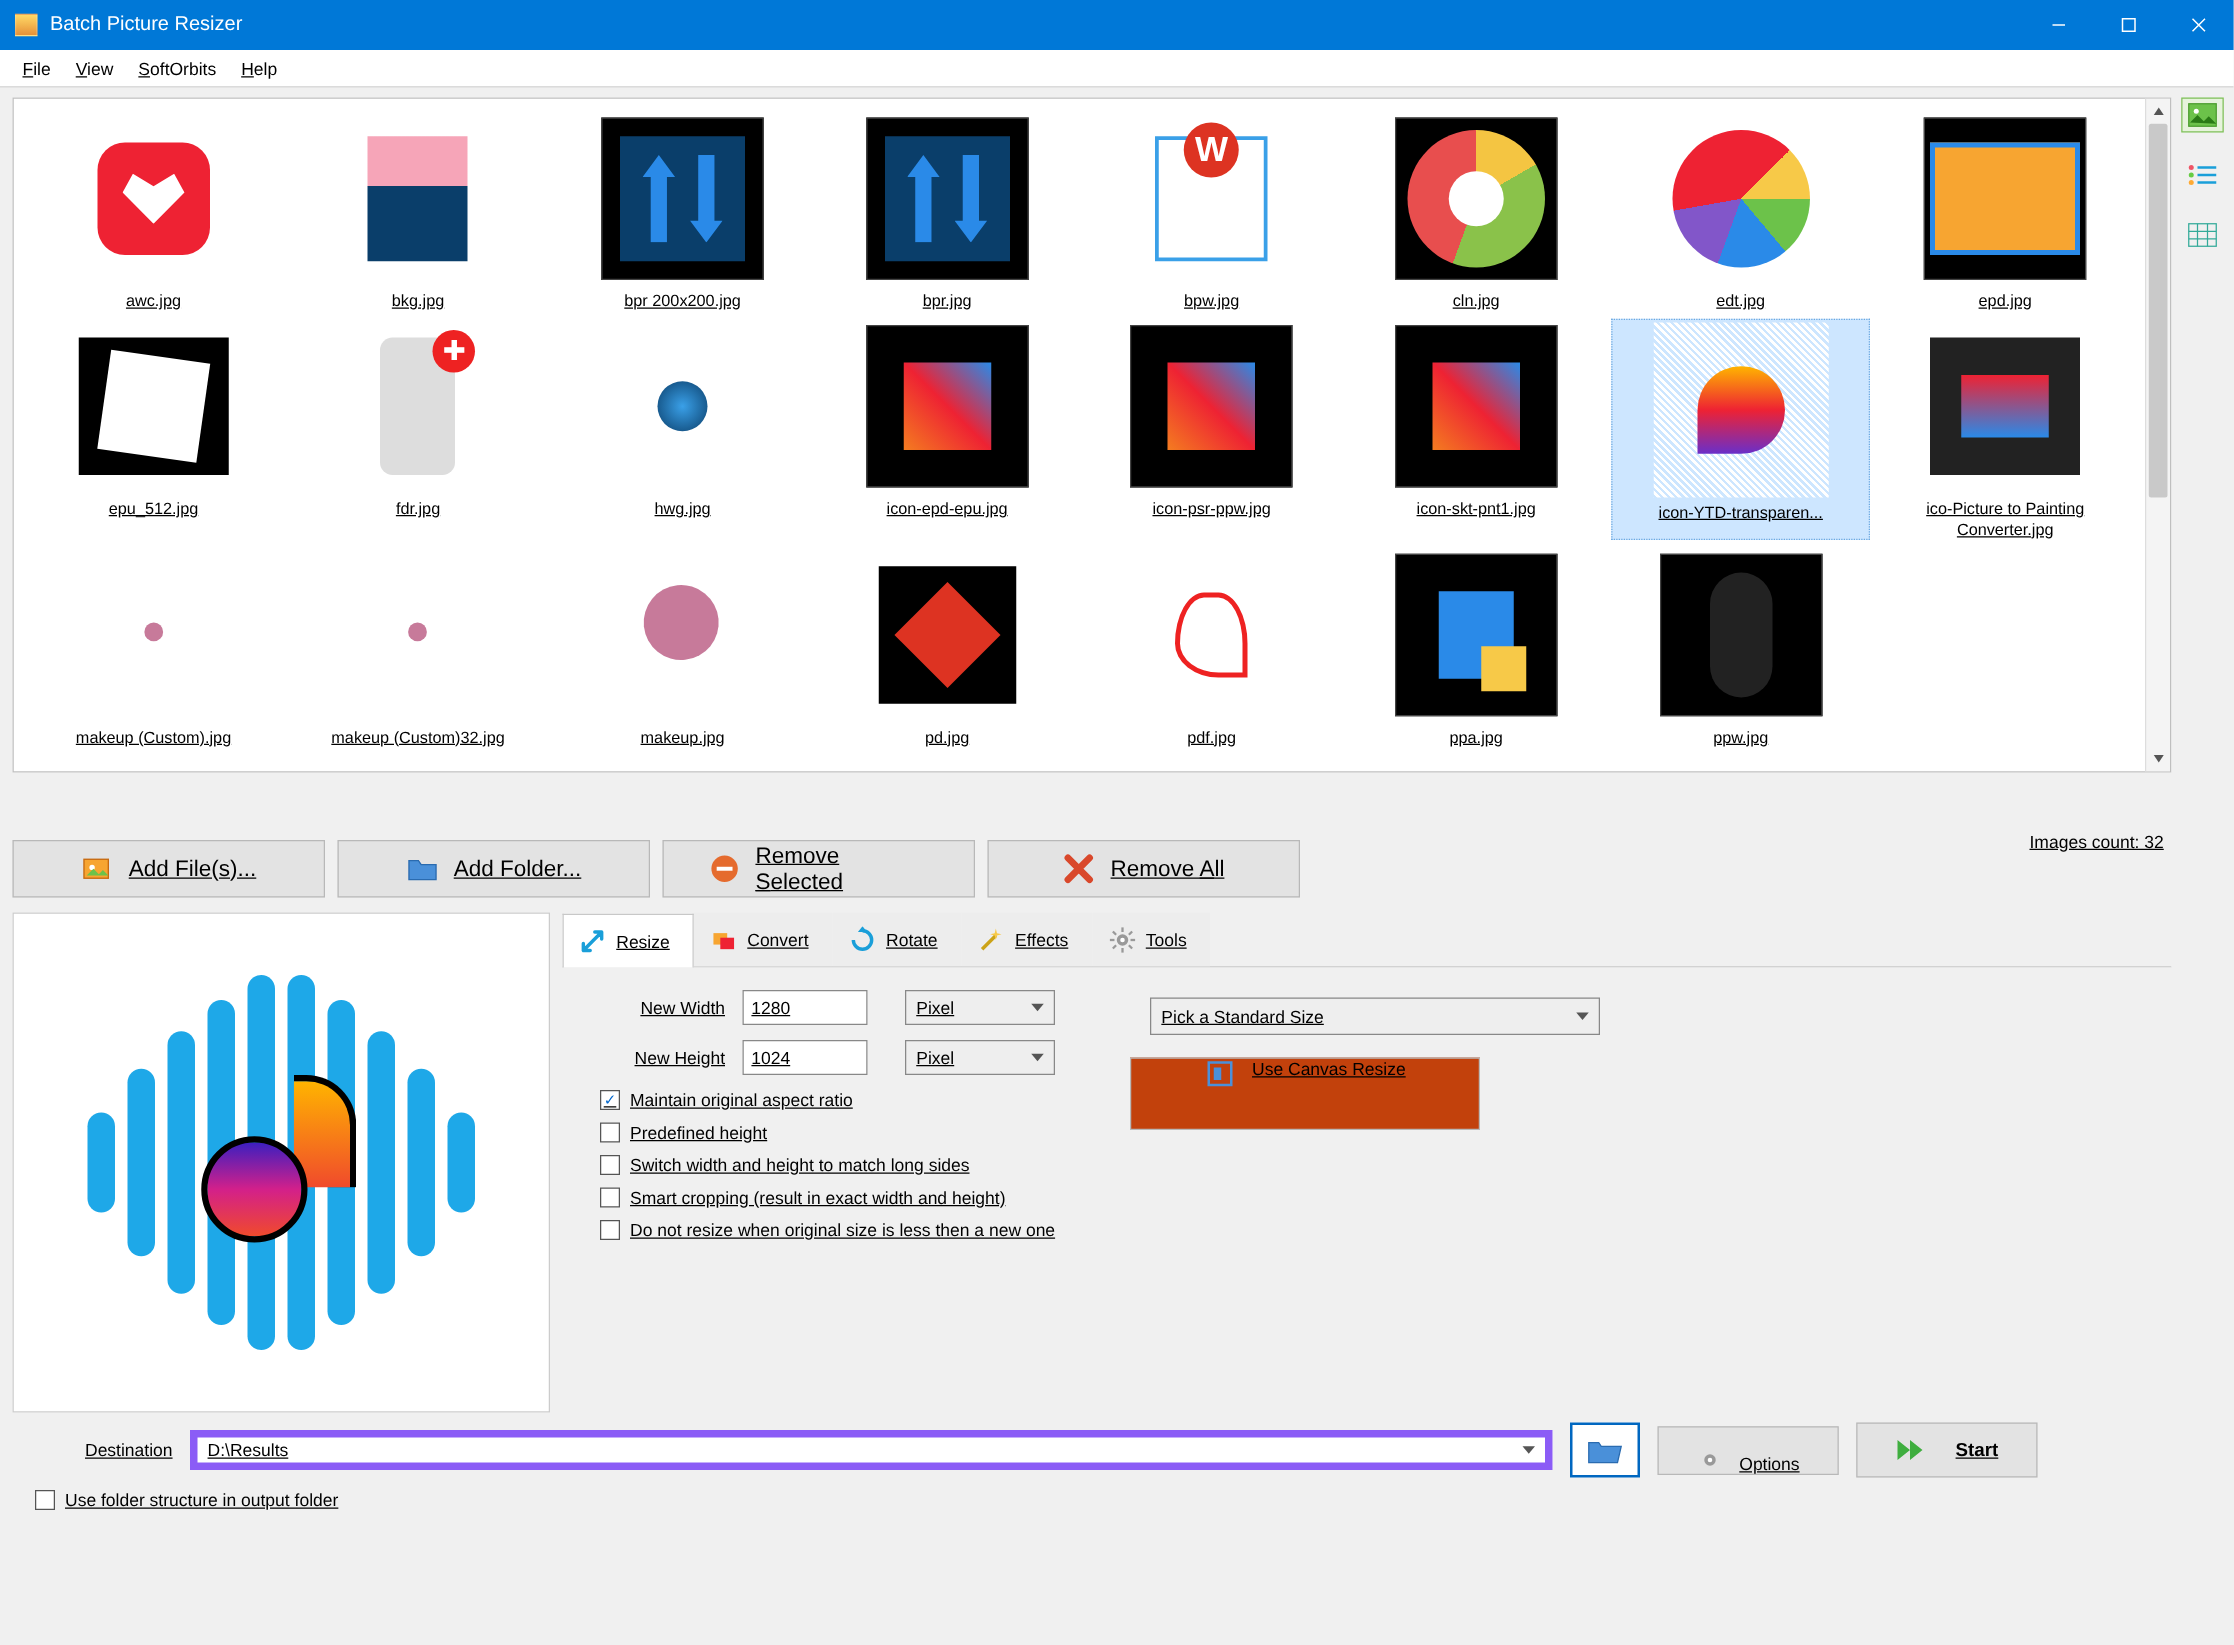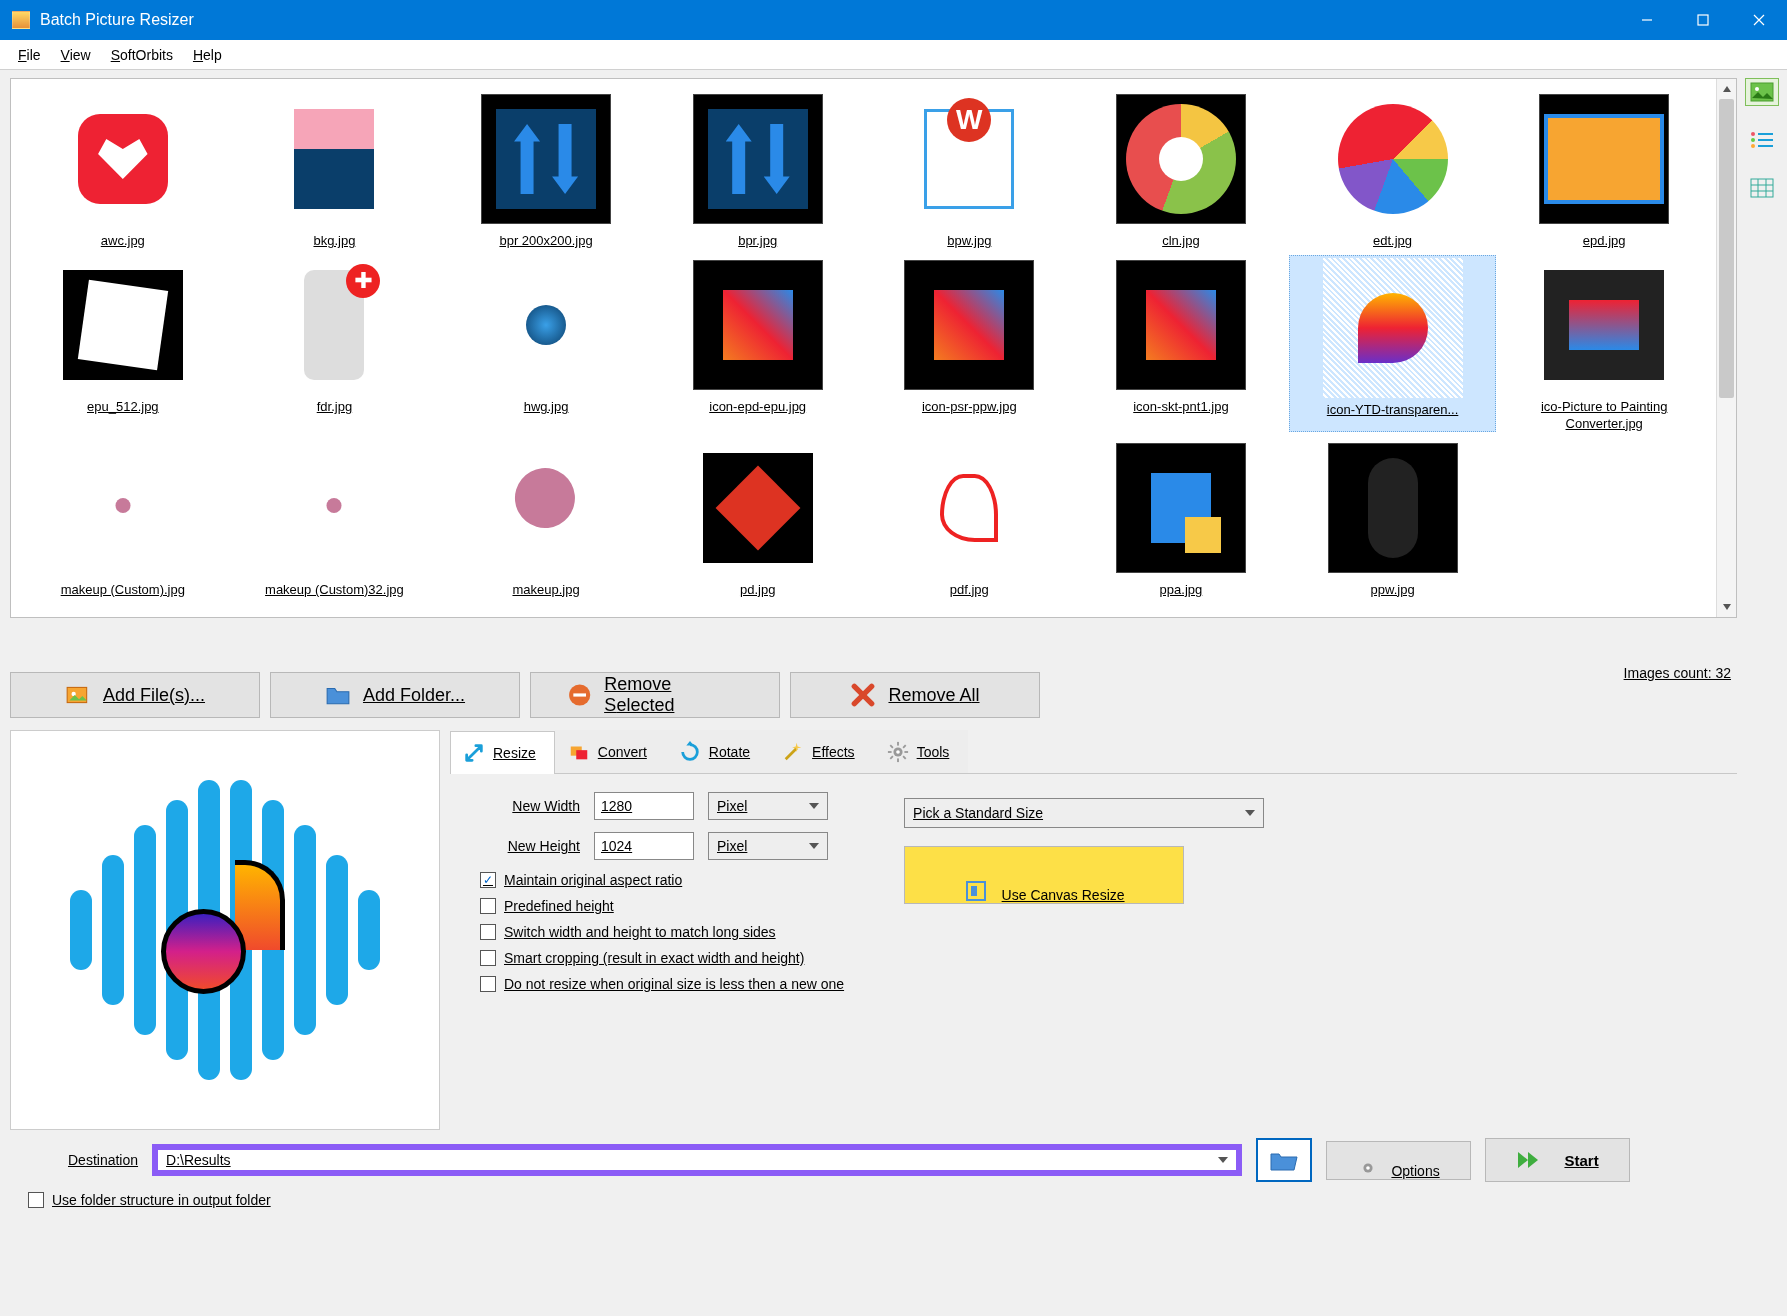--- a/index.html
+++ b/index.html
@@ -92,28 +92,28 @@
   
   .tab-col { flex:1; }
   .tabstrip { display:flex; border-bottom:1px solid #c8c8c8; }
   .tab { padding: 10px 18px 10px 12px; display:flex; align-items:center; gap:8px; font-size:14px; border:1px solid transparent; border-bottom:none; background:#ededed; }
   .tab.active { background:#fff; border-color:#c8c8c8; position:relative; top:1px; }
   .tab-icon { width:22px; height:22px; }
   .tab-body { background:#f0f0f0; padding: 18px 20px; }
   .form-row { display:flex; align-items:center; gap:14px; margin-bottom:12px; }
   .form-label { width:110px; text-align:right; font-size:14px; }
   .txt-in { width:100px; height:28px; border:1px solid #888; padding:0 6px; background:#fff; font-size:14px; }
-  .sel { width:120px; height:28px; border:1px solid #888; background:#eee; display:flex; align-items:center; justify-content:space-between; padding:0 8px; font-size:14px; }
+  .sel { width:120px; height:28px; border:1px solid #888; background:#eee; display:flex; align-items:center; justify-content:space-between; padding:0 8px; font-size:14px;margin-left:16px; }
   .chev { width:0;height:0;border-left:5px solid transparent;border-right:5px solid transparent;border-top:6px solid #555; }
   .chk-row { display:flex; align-items:center; gap:8px; margin: 10px 0 10px 10px; font-size:14px; }
   .chk { width:16px; height:16px; border:1px solid #555; background:#fff; display:flex; align-items:center; justify-content:center; font-size:12px; color:#0066cc; }
   .form-cols { display:flex; gap:60px; align-items:flex-start; }
   .col2 { padding-top:6px; display:flex; flex-direction:column; gap:18px; }
   .wide-sel { width:360px; height:30px; }
-  .big-btn { width:280px; height:58px; border:1px solid #b8b8b8; background:#fde047; display:flex; align-items:flex-end; justify-content:center; gap:14px; font-size:14px; }
+  .big-btn { width:280px; height:58px; border:1px solid #b8b8b8; background:#c2410c; display:flex; align-items:flex-start; justify-content:center; gap:14px; font-size:14px; }
 
   
   .botbar { padding: 8px 10px 4px 10px; }
   .dest-row { display:flex; align-items:center; gap:14px; }
   .dest-label { font-size:14px; padding-left:48px; }
   .dest-in { flex:1; height:32px; max-width:1090px; border:6px solid #8b5cf6; background:#fff; display:flex; align-items:center; justify-content:space-between; padding:0 8px; font-size:14px; }
   .sq-btn { width:56px; height:44px; border:2px solid #0067c0; background:#fff; display:flex; align-items:center; justify-content:center; }
   .opt-btn { width:145px; height:39px; border:1px solid #b8b8b8; background:#e3e3e3; display:flex; align-items:flex-end; justify-content:center; gap:12px; font-size:14px; }
   .start-btn { width:145px; height:44px; border:1px solid #b8b8b8; background:#e3e3e3; display:flex; align-items:center; justify-content:center; gap:24px; font-size:15px; font-weight:600; }
 

